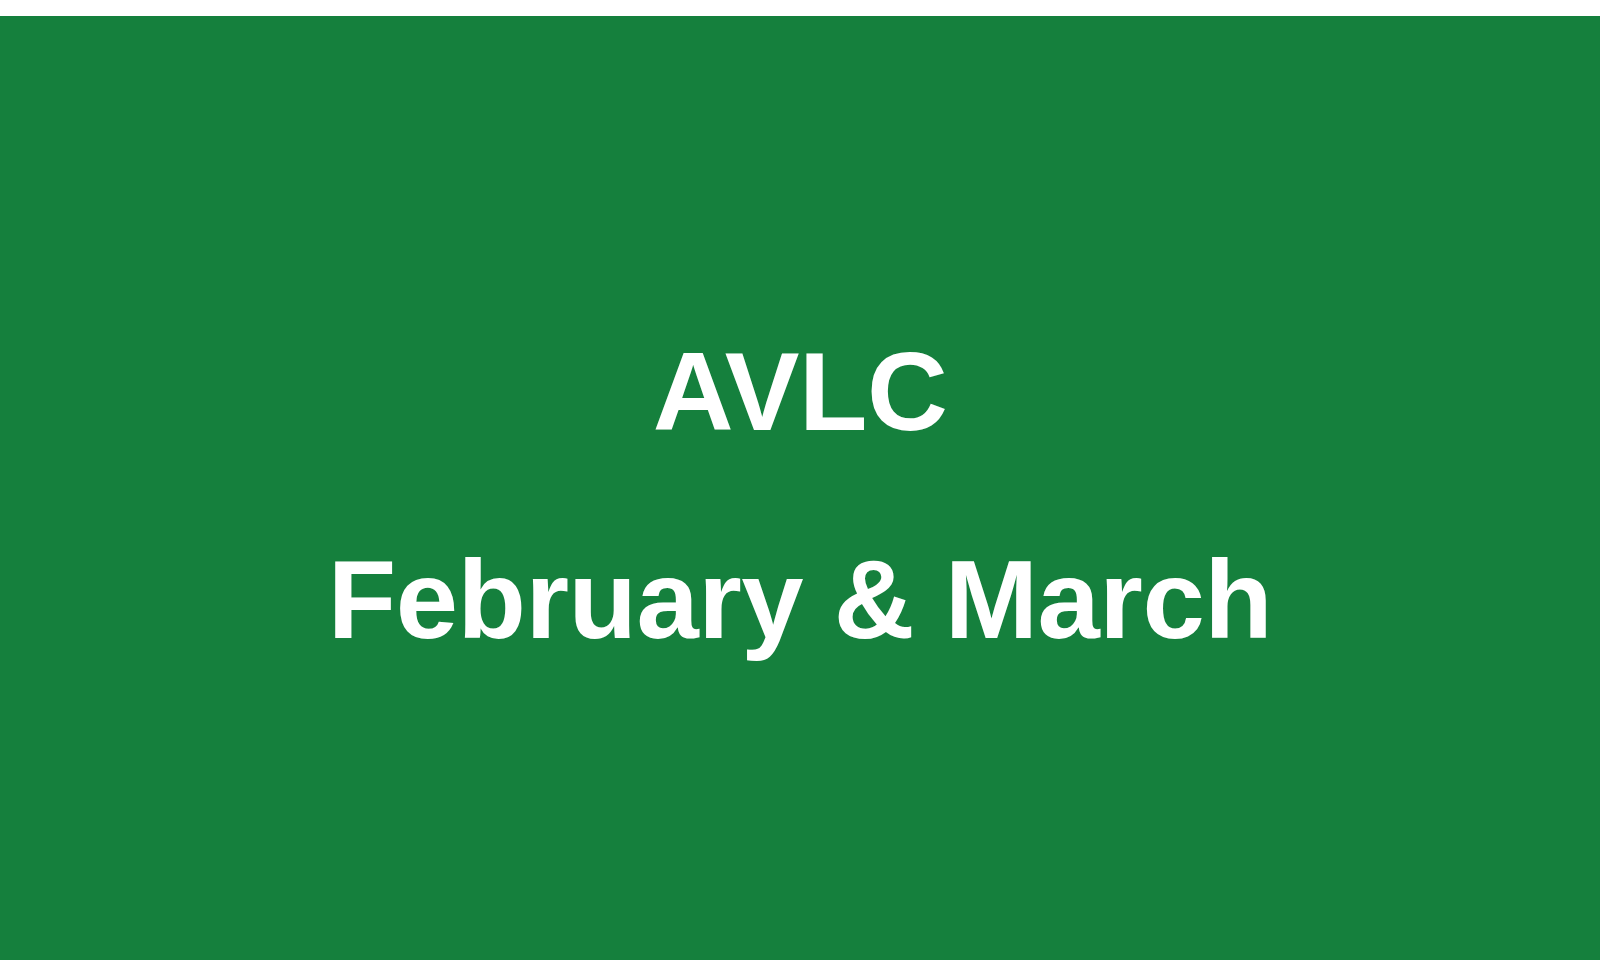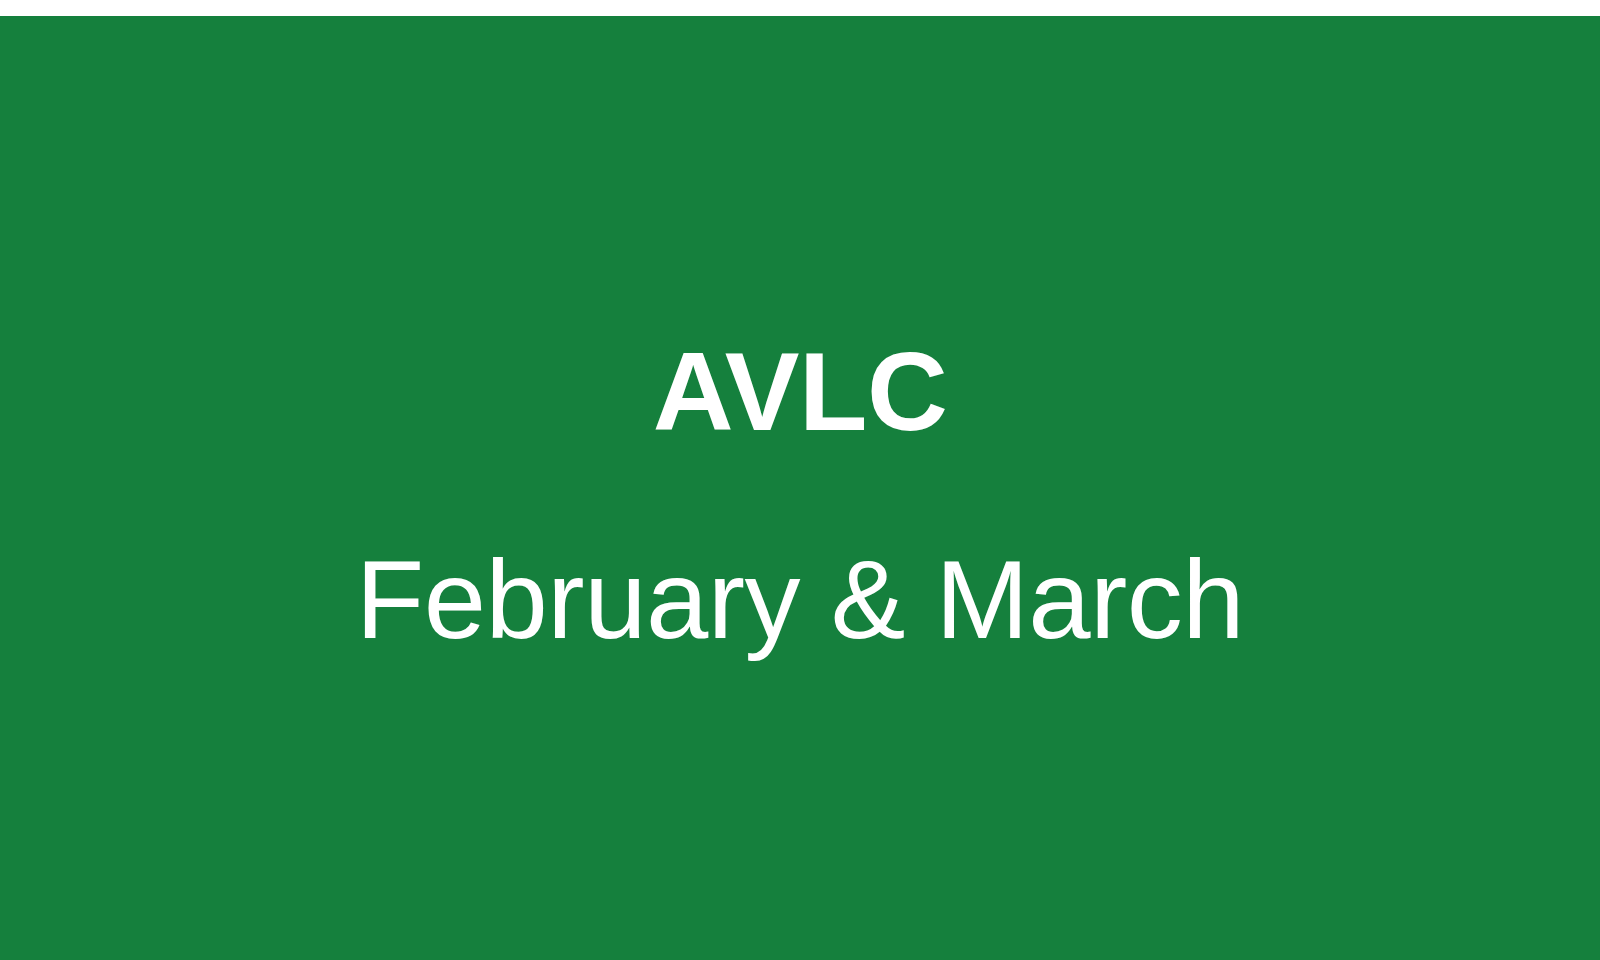--- a/index.html
+++ b/index.html
@@ -56,21 +56,21 @@
   .spacer {
     display: block;
     height: 62px;
   }
 
   
   .subhead {
     margin: 0;
     color: #ffffff;
     font-family: "Liberation Sans", "DejaVu Sans", sans-serif;
-    font-weight: normal;
+    font-weight: bold;
     font-size: 112px;
     line-height: 1.30;
     letter-spacing: -0.5px;
     text-align: center;
     white-space: nowrap;
   }
 </style>
 </head>
 <body>
 

